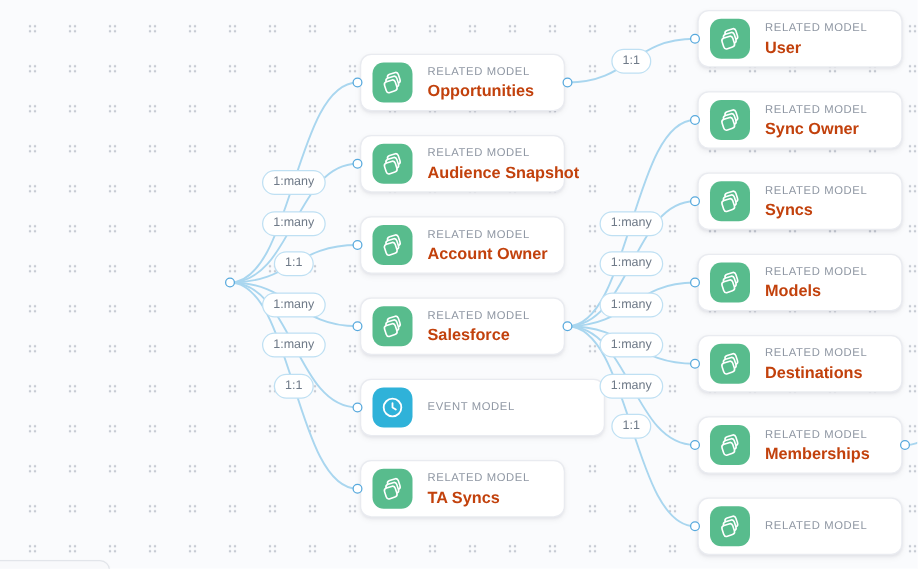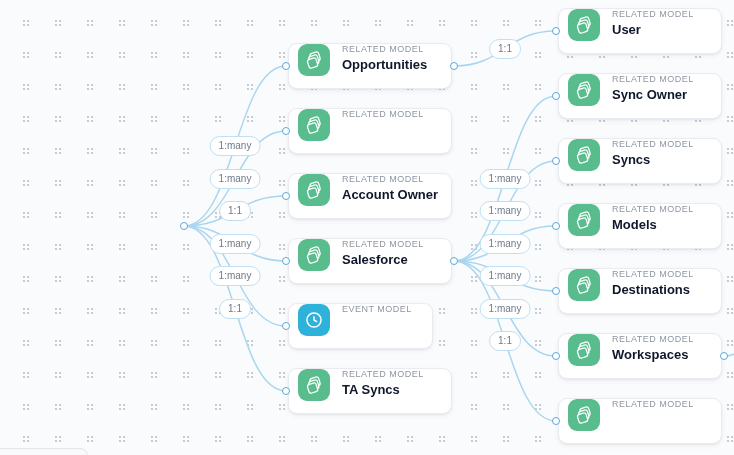--- a/index.html
+++ b/index.html
@@ -16,37 +16,37 @@
       radial-gradient(circle, rgba(165,172,185,.6) 1px, transparent 1.3px),
       radial-gradient(circle, rgba(165,172,185,.6) 1px, transparent 1.3px);
     background-position: 8px 5px, 12px 5px, 8px 9px, 12px 9px;
     background-size: 32px 32px;
   }
   svg.edges { position: absolute; left: 0; top: 0; width: 734px; height: 455px; }
   svg.edges path { fill: none; stroke-width: 1.5px; }
 
   .node {
     position: absolute; box-sizing: border-box;
-    display: flex; gap: 12px;
+    display: flex; align-items: center; gap: 12px;
     padding: 0 10px 0 9px;
     background: #ffffff;
     border: 1px solid #e9ebf0; border-radius: 9px;
     box-shadow: 0 1px 2px rgba(23,25,35,.05), 0 2px 5px rgba(23,25,35,.05);
   }
   .node .icon {
     width: 32px; height: 32px; border-radius: 9px; flex: 0 0 auto;
     display: flex; align-items: center; justify-content: center;
   }
   .node .icon svg { width: 22px; height: 22px; display: block; }
   .node .type {
     font-size: 9px; letter-spacing: .5px; color: #8f97a3;
     font-weight: 400; white-space: nowrap; margin-bottom: 3px;
   }
   .node .name {
-    font-size: 13px; color: #0f172a; font-weight: 700; white-space: nowrap;
+    font-size: 13px; color: #c2410c; font-weight: 700; white-space: nowrap;
   }
 
   .port {
     position: absolute; width: 8px; height: 8px; border-radius: 50%;
     background: #ffffff; border: 1.6px solid #57a9dd;
     transform: translate(-50%, -50%); box-sizing: border-box;
   }
   .edge-label {
     position: absolute; transform: translate(-50%, -50%);
     background: #ffffff; border: 1px solid #bfe0f3; border-radius: 10px;
@@ -103,20 +103,21 @@
         <svg viewBox="0 0 24 24">
           <g transform="rotate(-18 12 12)" fill="#58bc8d" stroke="#ffffff" stroke-width="1.4" stroke-linejoin="round">
             <rect x="9.2" y="4.4" width="9.8" height="9.8" rx="2.6"></rect>
             <rect x="6.9" y="7.1" width="9.8" height="9.8" rx="2.6"></rect>
             <rect x="4.6" y="9.8" width="9.8" height="9.8" rx="2.6"></rect>
           </g>
         </svg>
       </div>
     <div class="text">
       <div class="type">RELATED MODEL</div>
+      <div class="name">Audience Snapshot</div>
     </div>
   </div>
     <div class="port" style="left: 286px; top: 131px;"></div>
     <div class="node" style="left: 288px; top: 173px; width: 164px; height: 46px;">
     <div class="icon" style="background: rgb(88, 188, 141);">
         <svg viewBox="0 0 24 24">
           <g transform="rotate(-18 12 12)" fill="#58bc8d" stroke="#ffffff" stroke-width="1.4" stroke-linejoin="round">
             <rect x="9.2" y="4.4" width="9.8" height="9.8" rx="2.6"></rect>
             <rect x="6.9" y="7.1" width="9.8" height="9.8" rx="2.6"></rect>
             <rect x="4.6" y="9.8" width="9.8" height="9.8" rx="2.6"></rect>
@@ -139,21 +140,21 @@
           </g>
         </svg>
       </div>
     <div class="text">
       <div class="type">RELATED MODEL</div>
       <div class="name">Salesforce</div>
     </div>
   </div>
     <div class="port" style="left: 286px; top: 261px;"></div>
     <div class="port" style="left: 454px; top: 261px;"></div>
-    <div class="node" style="left: 288px; top: 303px; width: 145px; height: 46px;">
+    <div class="node" style="left: 288px; top: 303px; width: 196px; height: 46px;">
     <div class="icon" style="background: rgb(47, 178, 217);">
         <svg viewBox="0 0 24 24" fill="none" stroke="#ffffff" stroke-width="1.6" stroke-linecap="round" stroke-linejoin="round">
           <circle cx="12" cy="12" r="7.7"></circle>
           <path d="M12 8.3 L12 12 L14.9 13.7"></path>
         </svg>
       </div>
     <div class="text">
       <div class="type">EVENT MODEL</div>
     </div>
   </div>
@@ -259,21 +260,21 @@
         <svg viewBox="0 0 24 24">
           <g transform="rotate(-18 12 12)" fill="#58bc8d" stroke="#ffffff" stroke-width="1.4" stroke-linejoin="round">
             <rect x="9.2" y="4.4" width="9.8" height="9.8" rx="2.6"></rect>
             <rect x="6.9" y="7.1" width="9.8" height="9.8" rx="2.6"></rect>
             <rect x="4.6" y="9.8" width="9.8" height="9.8" rx="2.6"></rect>
           </g>
         </svg>
       </div>
     <div class="text">
       <div class="type">RELATED MODEL</div>
-      <div class="name">Workspaces</div>
+      <div class="name">Memberships</div>
     </div>
   </div>
     <div class="port" style="left: 556px; top: 356px;"></div>
     <div class="port" style="left: 724px; top: 356px;"></div>
     <div class="node" style="left: 558px; top: 398px; width: 164px; height: 46px;">
     <div class="icon" style="background: rgb(88, 188, 141);">
         <svg viewBox="0 0 24 24">
           <g transform="rotate(-18 12 12)" fill="#58bc8d" stroke="#ffffff" stroke-width="1.4" stroke-linejoin="round">
             <rect x="9.2" y="4.4" width="9.8" height="9.8" rx="2.6"></rect>
             <rect x="6.9" y="7.1" width="9.8" height="9.8" rx="2.6"></rect>

